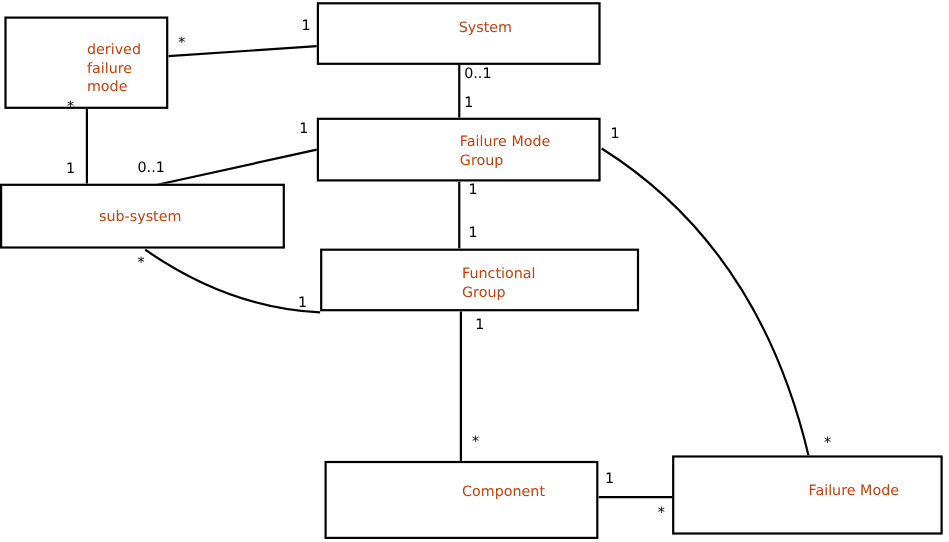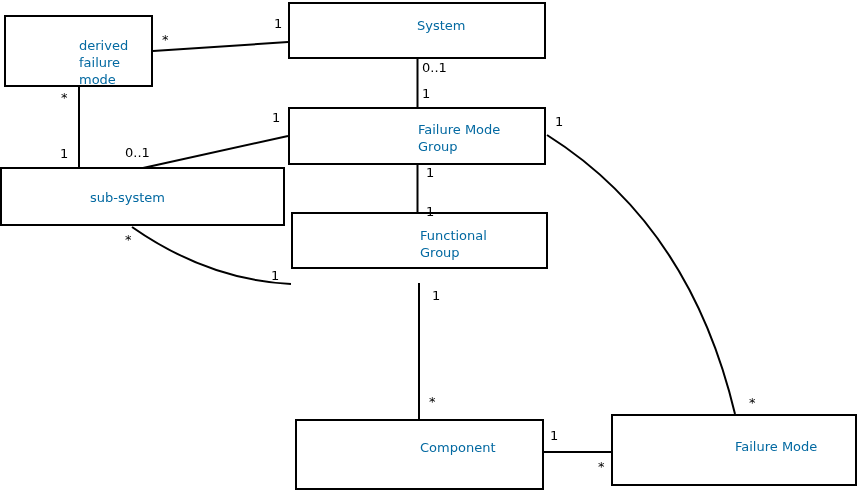--- a/index.html
+++ b/index.html
@@ -18,21 +18,21 @@
   .entity {
     position: absolute;
     background: #ffffff;
     border: 2px solid #000000;
     box-sizing: border-box;
   }
   .entity-label {
     position: absolute;
     white-space: pre-line;
     line-height: 17px;
-    color: #0369a1;
+    color: #c2410c;
   }
   .mult {
     position: absolute;
     line-height: 15px;
     color: #000000;
   }
 </style>
 </head>
 <body>
 
@@ -43,40 +43,40 @@
     <path d="M417.5 59 L417.5 107"></path>
     <path d="M79 87 L79 167"></path>
     <path d="M143 168 L288 136"></path>
     <path d="M417.5 165 L417.5 226"></path>
     <path d="M419 283 L419 419"></path>
     <path d="M544 452 L611 452"></path>
     <path d="M132 227 Q208 280 291 284"></path>
     <path d="M547 135 Q690 225 735 414"></path>
   </svg>
 
-  <div class="entity" style="left:4px; top:15px; width:149px; height:72px;padding-left:35px;">
+  <div class="entity" style="left:4px; top:15px; width:149px; height:84px;padding-left:35px;">
     <span class="entity-label" style="left:73px; top:20px;">derived
 failure
 mode</span>
   </div>
 
   <div class="entity" style="left:288px; top:2px; width:258px; height:57px;">
     <span class="entity-label" style="left:127px; top:13px;">System</span>
   </div>
 
   <div class="entity" style="left:288px; top:107px; width:258px; height:58px;">
     <span class="entity-label" style="left:128px; top:12px;">Failure Mode
 Group</span>
   </div>
 
-  <div class="entity" style="left:0px; top:167px; width:285px; height:59px;">
+  <div class="entity" style="left:0px; top:167px; width:259px; height:59px;">
     <span class="entity-label" style="left:88px; top:20px;">sub-system</span>
   </div>
 
-  <div class="entity" style="left:291px; top:212px; width:257px; height:57px;">
+  <div class="entity" style="left:291px; top:226px; width:290px; height:57px;">
     <span class="entity-label" style="left:127px; top:13px;">Functional
 Group</span>
   </div>
 
   <div class="entity" style="left:295px; top:419px; width:249px; height:71px;padding-left:42px;">
     <span class="entity-label" style="left:123px; top:18px;">Component</span>
   </div>
 
   <div class="entity" style="left:611px; top:414px; width:246px; height:72px;">
     <span class="entity-label" style="left:122px; top:22px;">Failure Mode</span>

